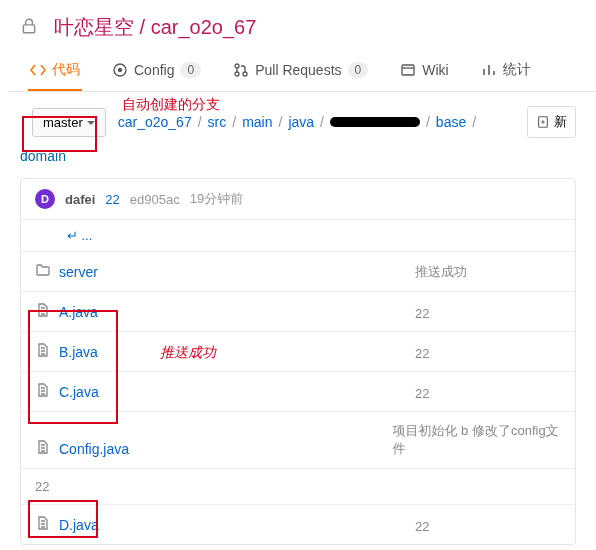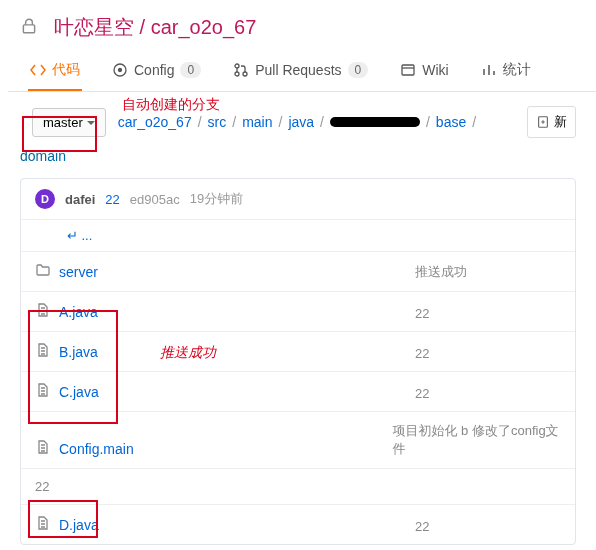--- a/index.html
+++ b/index.html
@@ -187,21 +187,21 @@
             <a>C.java</a>
           </div>
           <div class="row-msg">22</div>
         </div>
         <div class="row">
           <div class="row-name">
             <span class="file-icon"><svg width="16" height="16" viewBox="0 0 16 16" fill="none" stroke="#888" stroke-width="1.3">
                 <path d="M4 2h5l3 3v9a0 0 0 0 1 0 0H4a0 0 0 0 1 0 0V2z"></path>
                 <path d="M6 6h4M6 9h4M6 12h4"></path>
               </svg></span>
-            <a>Config.main</a>
+            <a>Config.java</a>
           </div>
           <div class="row-msg">项目初始化 b 修改了config文件</div>
         </div>
         <div class="row">
           <div class="row-msg">22</div>
         </div>
         <div class="row">
           <div class="row-name">
             <span class="file-icon"><svg width="16" height="16" viewBox="0 0 16 16" fill="none" stroke="#888" stroke-width="1.3">
                 <path d="M4 2h5l3 3v9a0 0 0 0 1 0 0H4a0 0 0 0 1 0 0V2z"></path>

